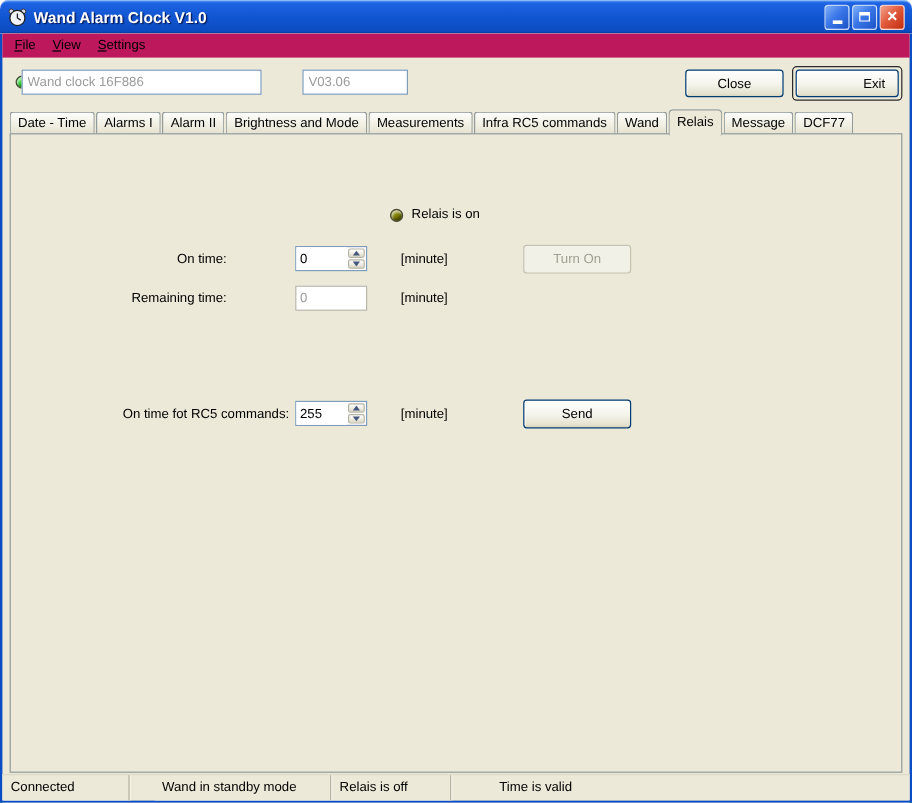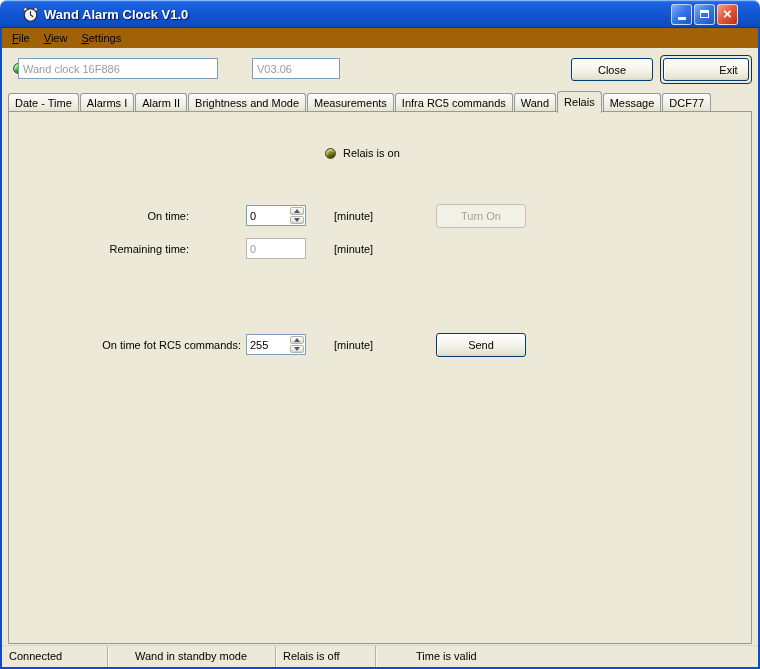--- a/index.html
+++ b/index.html
@@ -6,39 +6,39 @@
   html,body { width:760px; height:669px; }
   body { font-family:"Liberation Sans", sans-serif; font-size:11px; color:#000; background:#fff; }
 
   .window { width:760px; height:669px; position:relative; }
 
   
   .titlebar {
     height:28px; border-radius:7px 7px 0 0;
     background:linear-gradient(180deg,#3E8CF8 0%,#1C62E2 10%,#1357D4 45%,#0C4CC2 90%,#0A47B8 100%);
     box-shadow:inset 0 1px 0 rgba(255,255,255,.4), inset 0 -1px 0 rgba(0,0,30,.25);
-    display:flex; align-items:center; padding:0 22px; position:relative;
+    display:flex; align-items:center; padding:0 6px; position:relative;
   }
   .title-icon { width:17px; height:17px; display:flex; align-items:center; }
   .title-text { color:#fff; font-weight:bold; font-size:13px; margin-left:5px; flex:1;
     text-shadow:1px 1px 1px rgba(0,0,40,.75); white-space:nowrap; overflow:hidden; }
   .title-btns { display:flex; gap:2px; }
   .tbtn { width:21px; height:21px; border-radius:3px; border:1px solid rgba(255,255,255,.7);
     display:flex; align-items:center; justify-content:center; cursor:pointer; }
   .tbtn.blue { background:linear-gradient(135deg,#7FB0FA 0%,#3A77E8 45%,#1D53C8 100%); }
   .tbtn.red  { background:linear-gradient(135deg,#F2A490 0%,#E25A3C 45%,#C02D10 100%); }
   .glyph-min { width:8px; height:3px; background:#fff; margin-top:9px; }
   .glyph-max { width:9px; height:8px; border:1px solid #fff; border-top-width:3px; }
   .glyph-close { color:#fff; font-size:15px; font-weight:bold; line-height:1; margin-top:-1px; }
 
   
   .frame { height:641px; border:2px solid #0A4DC4; border-top:none; background:#ECE9D8; position:relative; }
 
   .menubar { position:absolute; top:0; left:0; right:0; height:20px; display:flex;
-    align-items:center; padding-left:3px; background:#a16207; }
+    align-items:center; padding-left:3px; background:#be185d; }
   .menu-item { padding:3px 7px; cursor:default; }
   .menu-item::first-letter { text-decoration:underline; }
 
   .led { border-radius:50%; border:1px solid #4A4A3A;
     box-shadow:inset 1px 2px 2px rgba(255,255,255,.65), inset -1px -2px 2px rgba(0,0,0,.45); }
   .led-top { position:absolute; left:11px; top:35px; width:11px; height:11px; }
 
   .ro-field { position:absolute; height:21px; border:1px solid #7F9DB9; background:#fff;
     color:#9B9B9B; padding:2px 4px; font:11px "Liberation Sans", sans-serif; }
   .field-device { left:16px; top:30px; width:200px; }
@@ -61,21 +61,21 @@
   .tab { height:19px; line-height:18px; padding:0 6px; margin-right:1px; white-space:nowrap;
     border:1px solid #919B9C; border-bottom:none; border-radius:3px 3px 0 0; cursor:pointer;
     background:linear-gradient(180deg,#FDFDFB 0%,#F0EEE1 60%,#E3E0CD 100%); }
   .tab.selected { height:22px; line-height:21px; margin-bottom:-1px; position:relative; z-index:2;
     background:#ECE9D8; border-radius:4px 4px 0 0; }
 
   .tabpanel { position:absolute; left:6px; top:83px; width:744px; height:533px;
     border:1px solid #919B9C; background:#ECE9D8; }
 
   
-  .led-row { position:absolute; left:316px; top:35px; display:flex; align-items:center; gap:7px; }
+  .led-row { position:absolute; left:316px; top:61px; display:flex; align-items:center; gap:7px; }
   .led-relais { width:11px; height:11px; }
 
   .fld-label { position:absolute; left:0; text-align:right; white-space:nowrap; }
   .lbl-on-time   { width:180px; top:98px; }
   .lbl-remaining { width:180px; top:131px; }
   .lbl-rc5       { width:232px; top:227px; }
 
   .spin { position:absolute; width:60px; height:21px; border:1px solid #7F9DB9;
     background:#fff; display:flex; }
   .spin-on-time { left:237px; top:93px; }

